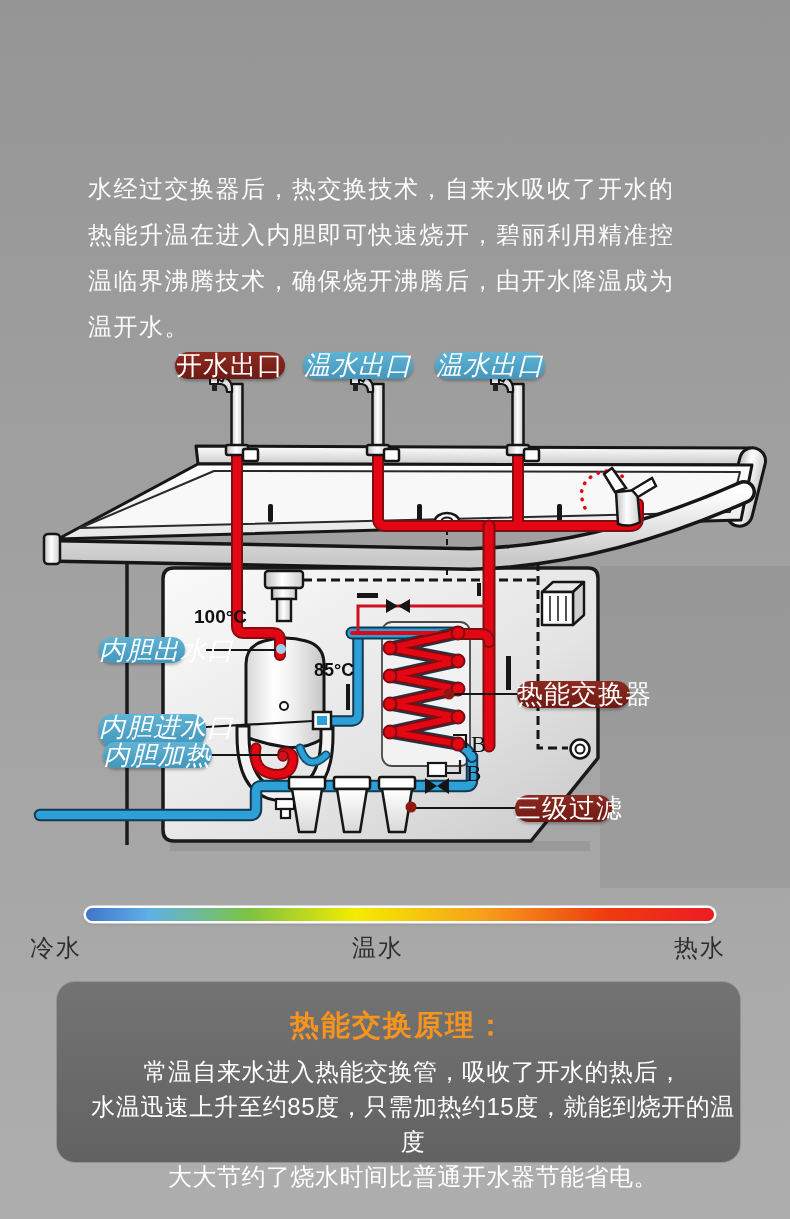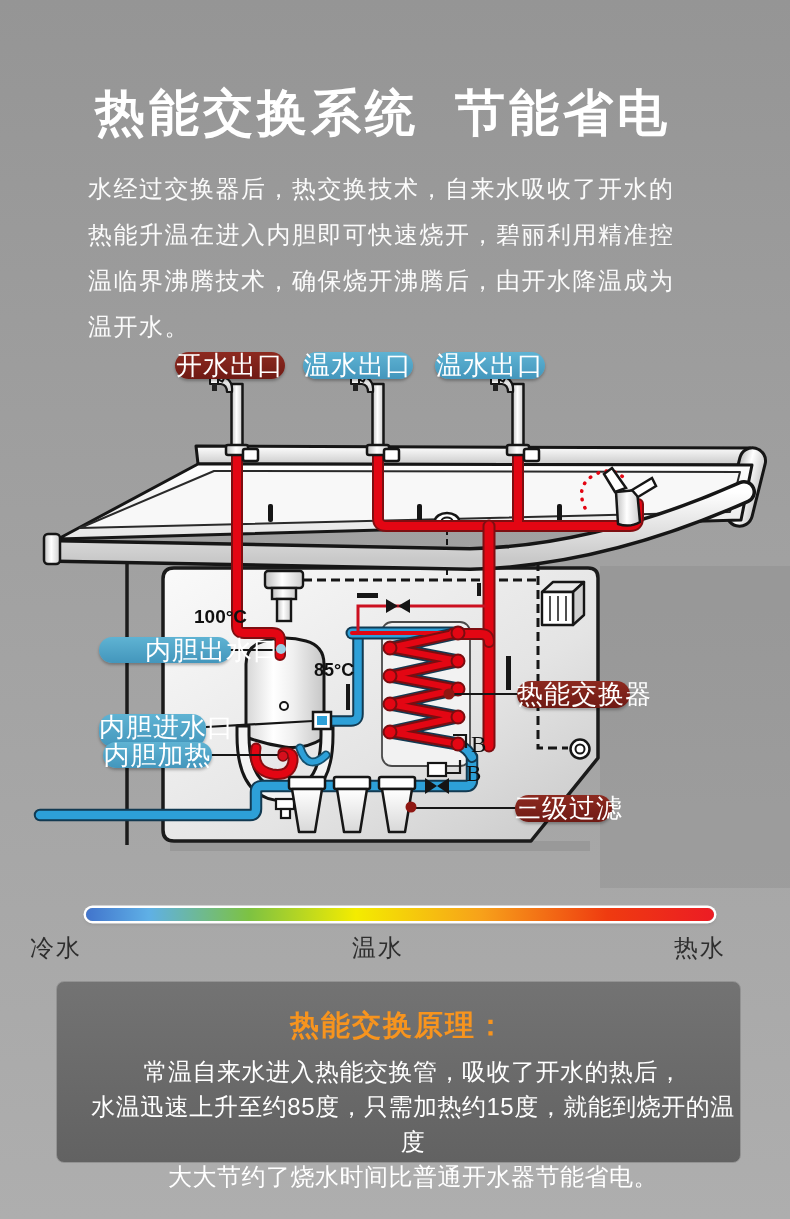--- a/index.html
+++ b/index.html
@@ -18,60 +18,57 @@
     position:absolute; left:88px; top:166px; width:640px;
     color:#fbfbfb; font-size:24px; line-height:46px; letter-spacing:1.5px;
     white-space:pre-line;
   }
   .diagram-svg{position:absolute; left:0; top:340px; width:790px; height:560px;}
   .pill{
     position:absolute; border-radius:14px; color:#fff; font-size:26px;
     letter-spacing:1px; text-align:center; box-shadow:0 2px 3px rgba(0,0,0,.28);
     white-space:nowrap;
   }
-  .pill.blue{background:linear-gradient(180deg,#5fb3d3,#4396bc);}
+  .pill.blue{background:linear-gradient(180deg,#5fb3d3,#4396bc);font-style:italic;}
   .pill.red{background:linear-gradient(180deg,#8d2a20,#6f1a14);}
   .temp{
     position:absolute; color:#101010; font-weight:700; white-space:nowrap;
   }
   .legend-bar{
     position:absolute; left:86px; top:908px; width:628px; height:13px;
     border-radius:8px;
     background:linear-gradient(90deg,#4174cc 0%,#5fb0e6 10%,#7dc242 26%,#f4ec00 43%,#f7a11a 63%,#ef3b10 83%,#ec1c24 100%);
     box-shadow:0 0 0 2.5px #ffffff, 0 2px 4px rgba(0,0,0,.25);
   }
   .legend-labels{
     position:absolute; left:0; top:932px; width:790px;
     display:flex; justify-content:space-between; box-sizing:border-box;
     padding:0 64px 0 30px;
     color:#2e2e2e; font-size:24px; letter-spacing:2px;
   }
   .principle{
     position:absolute; left:56px; top:981px; width:685px; height:182px;
     background:linear-gradient(180deg,#737373,#626262);
-    border:1px solid #939393; border-radius:8px; box-sizing:border-box;
+    border:1px solid #939393; border-radius:19px; box-sizing:border-box;
     text-align:center;
   }
   .principle h2{
     margin:24px 0 8px 0; color:#f7941e; font-size:29px; letter-spacing:2px;
     font-weight:700;
   }
   .principle p{
     margin:0; color:#ffffff; font-size:24px; line-height:35px;
     white-space:pre-line; letter-spacing:0.5px;padding-left:29px;
   }
 </style>
 </head>
 <body>
 
 <div class="page">
 
-  <div class="title">
-    <span>热能交换系统</span><span class="gap"></span><span>节能省电</span>
-  </div>
 
   <div class="intro">水经过交换器后，热交换技术，自来水吸收了开水的
 热能升温在进入内胆即可快速烧开，碧丽利用精准控
 温临界沸腾技术，确保烧开沸腾后，由开水降温成为
 温开水。</div>
 
   <svg class="diagram-svg" viewBox="0 340 790 560">
     <defs>
       <linearGradient id="machineGrad" x1="0" y1="0" x2="1" y2="1">
         <stop offset="0" stop-color="#fafafa"></stop>
@@ -280,21 +277,21 @@
     </g>
     <circle cx="281" cy="649" r="5" fill="#9fd0e4"></circle>
     <circle cx="283" cy="756" r="5" fill="#d60f1d" stroke="#7a0d10" stroke-width="1.5"></circle>
     <circle cx="449" cy="694" r="5.5" fill="#8f1712"></circle>
     <circle cx="411" cy="807" r="5.5" fill="#8f1712"></circle>
   </svg>
 
   <div class="pill red" style="left:175px; top:352px; width:110px; height:27px; line-height:27px;">开水出口</div>
   <div class="pill blue" style="left:303px; top:352px; width:110px; height:27px; line-height:27px;">温水出口</div>
   <div class="pill blue" style="left:435px; top:352px; width:110px; height:27px; line-height:27px;">温水出口</div>
-  <div class="pill blue" style="left:99px;  top:637px; width:86px; height:26px; line-height:26px;padding-left:46px;">内胆出水口</div>
+  <div class="pill blue" style="left:99px;  top:637px; width:86px; height:26px; line-height:26px;">内胆出水口</div>
   <div class="pill blue" style="left:99px;  top:714px; width:107px; height:33px; line-height:26px;">内胆进水口</div>
   <div class="pill blue" style="left:103px; top:742px; width:109px;  height:26px; line-height:26px;">内胆加热</div>
   <div class="pill red" style="left:517px; top:681px; width:113px; height:27px; line-height:27px;">热能交换器</div>
   <div class="pill red" style="left:515px; top:795px; width:97px;  height:27px; line-height:27px;">三级过滤</div>
 
   <div class="temp" style="left:194px; top:606px; font-size:19px;">100°C</div>
   <div class="temp" style="left:314px; top:660px; font-size:18px;">85°C</div>
 
   <div class="legend-bar"></div>
   <div class="legend-labels">

